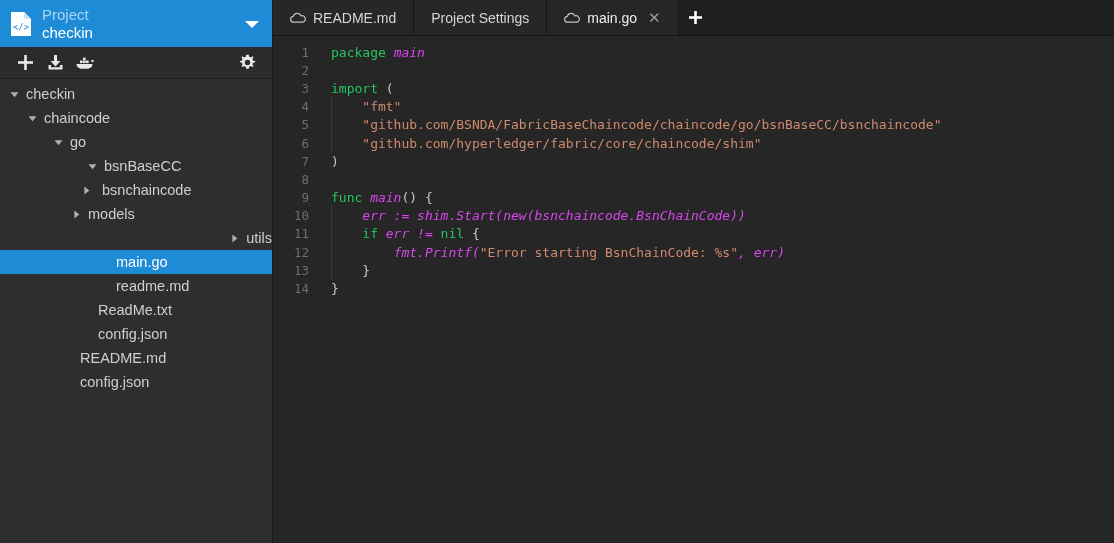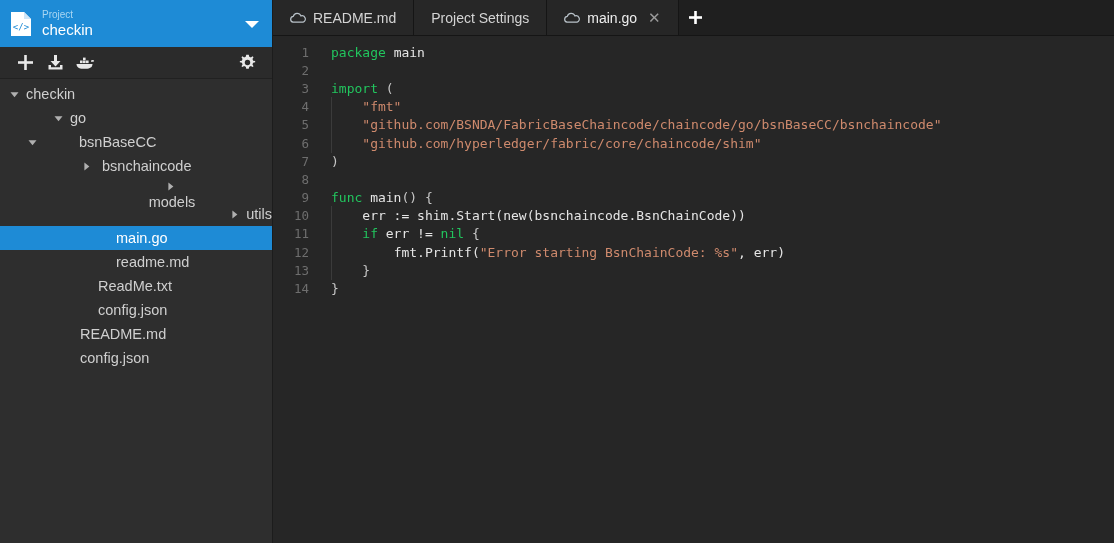--- a/index.html
+++ b/index.html
@@ -23,21 +23,21 @@
   
   .proj-header {
     height:47px; background:#1e8bd6;
     display:flex; align-items:center;
     padding:0 8px 0 10px;
     position:relative; flex:0 0 47px;
   }
   .proj-icon { width:22px; height:26px; position:relative; flex:0 0 22px; margin-right:10px; }
   .proj-icon svg { display:block; }
   .proj-text { display:flex; flex-direction:column; justify-content:center; line-height:1.15; }
-  .proj-label { font-size:10px; color:#a9d6f2; }
+  .proj-label { font-size:15px; color:#a9d6f2; }
   .proj-name  { font-size:15px; color:#ffffff; }
   .proj-caret { position:absolute; right:12px; top:50%; transform:translateY(-50%); }
 
   
   .side-toolbar {
     height:32px; background:#2b2b2b;
     border-bottom:1px solid #212121;
     display:flex; align-items:center;
     padding:0 10px; flex:0 0 32px;
     position:relative;
@@ -104,21 +104,21 @@
     padding-right:12px; color:#6e6e6e; font-size:12.5px;
     font-family:"DejaVu Sans Mono", monospace;
   }
   .cl { position:relative; padding-left:10px; }
   .guide {
     position:absolute; left:10px; top:-2px; bottom:-2px;
     width:1px; background:#3b3b3b;
   }
   .kw  { color:#22c55e; }
   .str { color:#cf8a6d; }
-  .id  { color:#e5e5e5; }
+  .id  { color:#d946ef;font-style:italic; }
   .pl  { color:#c8c8c8; }
 </style>
 </head>
 <body>
 
 <div id="app">
 
   <div id="sidebar">
 
     <div class="proj-header">
@@ -175,45 +175,53 @@
 
     <div class="tree" id="tree">
         <div class="tree-row" style="padding-left: 6px;">
           <span class="tw">
             <svg width="9" height="9" viewBox="0 0 9 9">
               <path d="M0.5 2.2 L8.5 2.2 L4.5 7.2 Z" fill="#b0b0b0"></path>
             </svg>
           </span>
           <span style="margin-left: 4px;">checkin</span>
         </div>
+        <div class="tree-row" style="padding-left: 24px;">
+          <span class="tw">
+            <svg width="9" height="9" viewBox="0 0 9 9">
+              <path d="M0.5 2.2 L8.5 2.2 L4.5 7.2 Z" fill="#b0b0b0"></path>
+            </svg>
+          </span>
+          <span style="margin-left: 4px;">chaincode</span>
+        </div>
         <div class="tree-row" style="padding-left: 50px;">
           <span class="tw">
             <svg width="9" height="9" viewBox="0 0 9 9">
               <path d="M0.5 2.2 L8.5 2.2 L4.5 7.2 Z" fill="#b0b0b0"></path>
             </svg>
           </span>
           <span style="margin-left: 4px;">go</span>
         </div>
-        <div class="tree-row" style="padding-left: 24px; gap: 35px;">
+        <div class="tree-row" style="padding-left: 84px;">
           <span class="tw">
             <svg width="9" height="9" viewBox="0 0 9 9">
               <path d="M0.5 2.2 L8.5 2.2 L4.5 7.2 Z" fill="#b0b0b0"></path>
             </svg>
           </span>
           <span style="margin-left: 4px;">bsnBaseCC</span>
         </div>
         <div class="tree-row" style="padding-left: 78px;">
           <span class="tw">
             <svg width="9" height="9" viewBox="0 0 9 9">
               <path d="M2.4 0.5 L7.4 4.5 L2.4 8.5 Z" fill="#b0b0b0"></path>
             </svg>
           </span>
           <span style="margin-left: 8px;">bsnchaincode</span>
         </div>
-        <div class="tree-row" style="padding-left: 68px; flex-direction: column;">
+        <div class="tree-row" style="padding-left: 68px;">
           <span class="tw">
             <svg width="9" height="9" viewBox="0 0 9 9">
               <path d="M2.4 0.5 L7.4 4.5 L2.4 8.5 Z" fill="#b0b0b0"></path>
             </svg>
           </span>
           <span style="margin-left: 4px;">models</span>
         </div>
         <div class="tree-row" style="padding-left: 78px; justify-content: flex-end;">
           <span class="tw">
             <svg width="9" height="9" viewBox="0 0 9 9">

